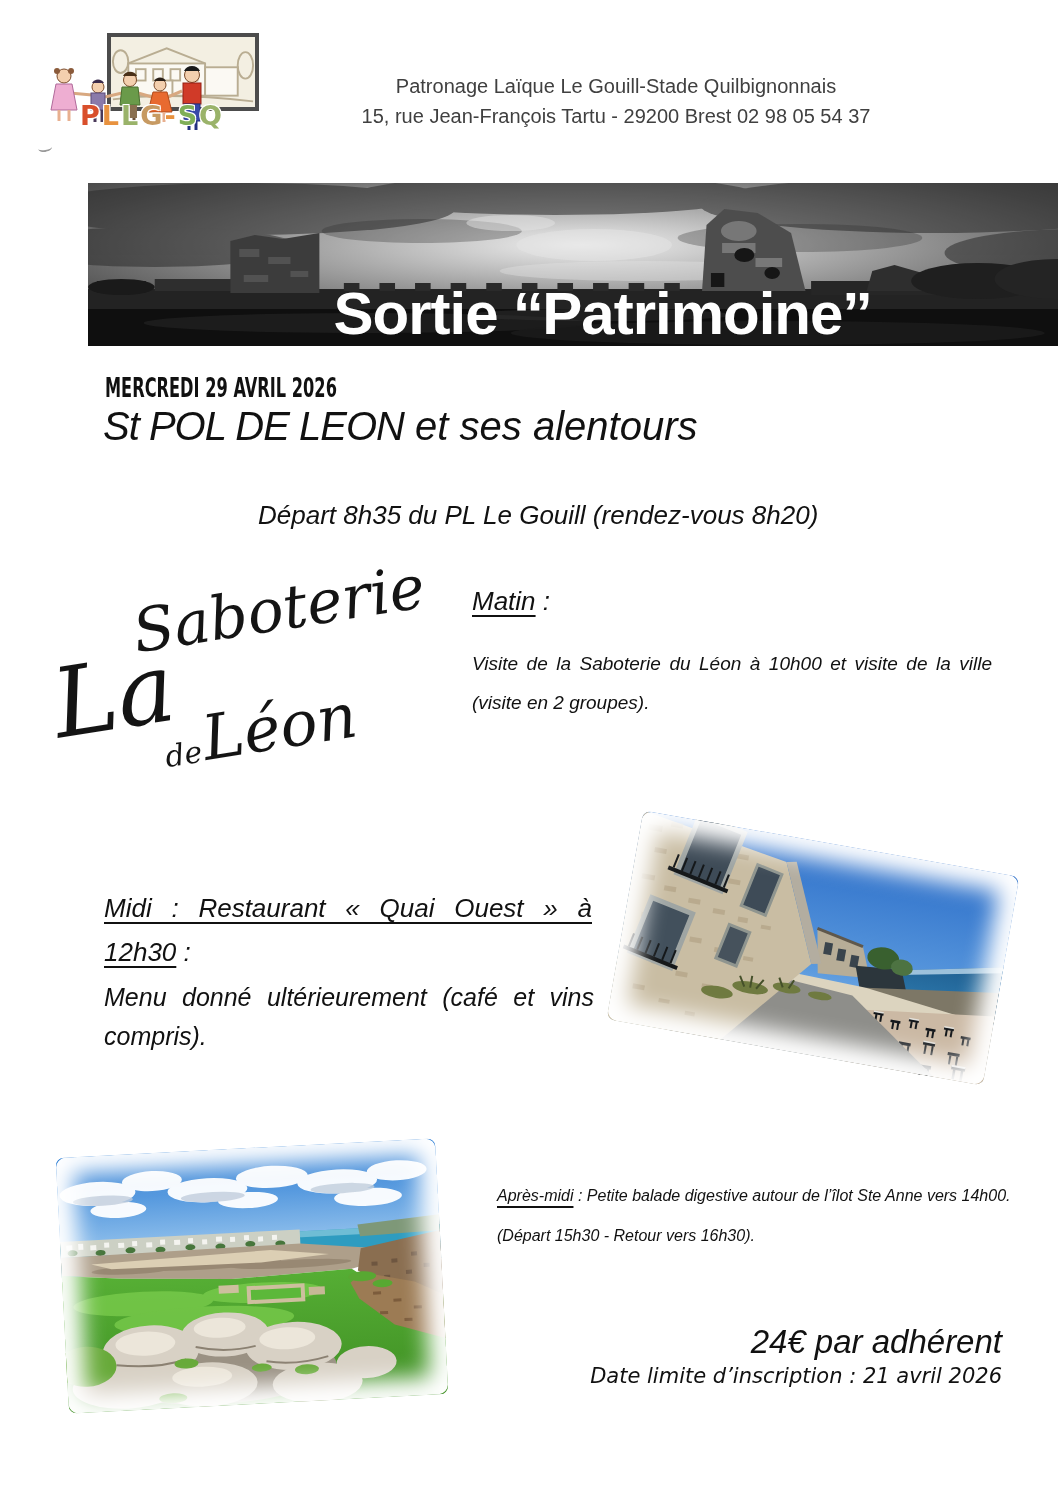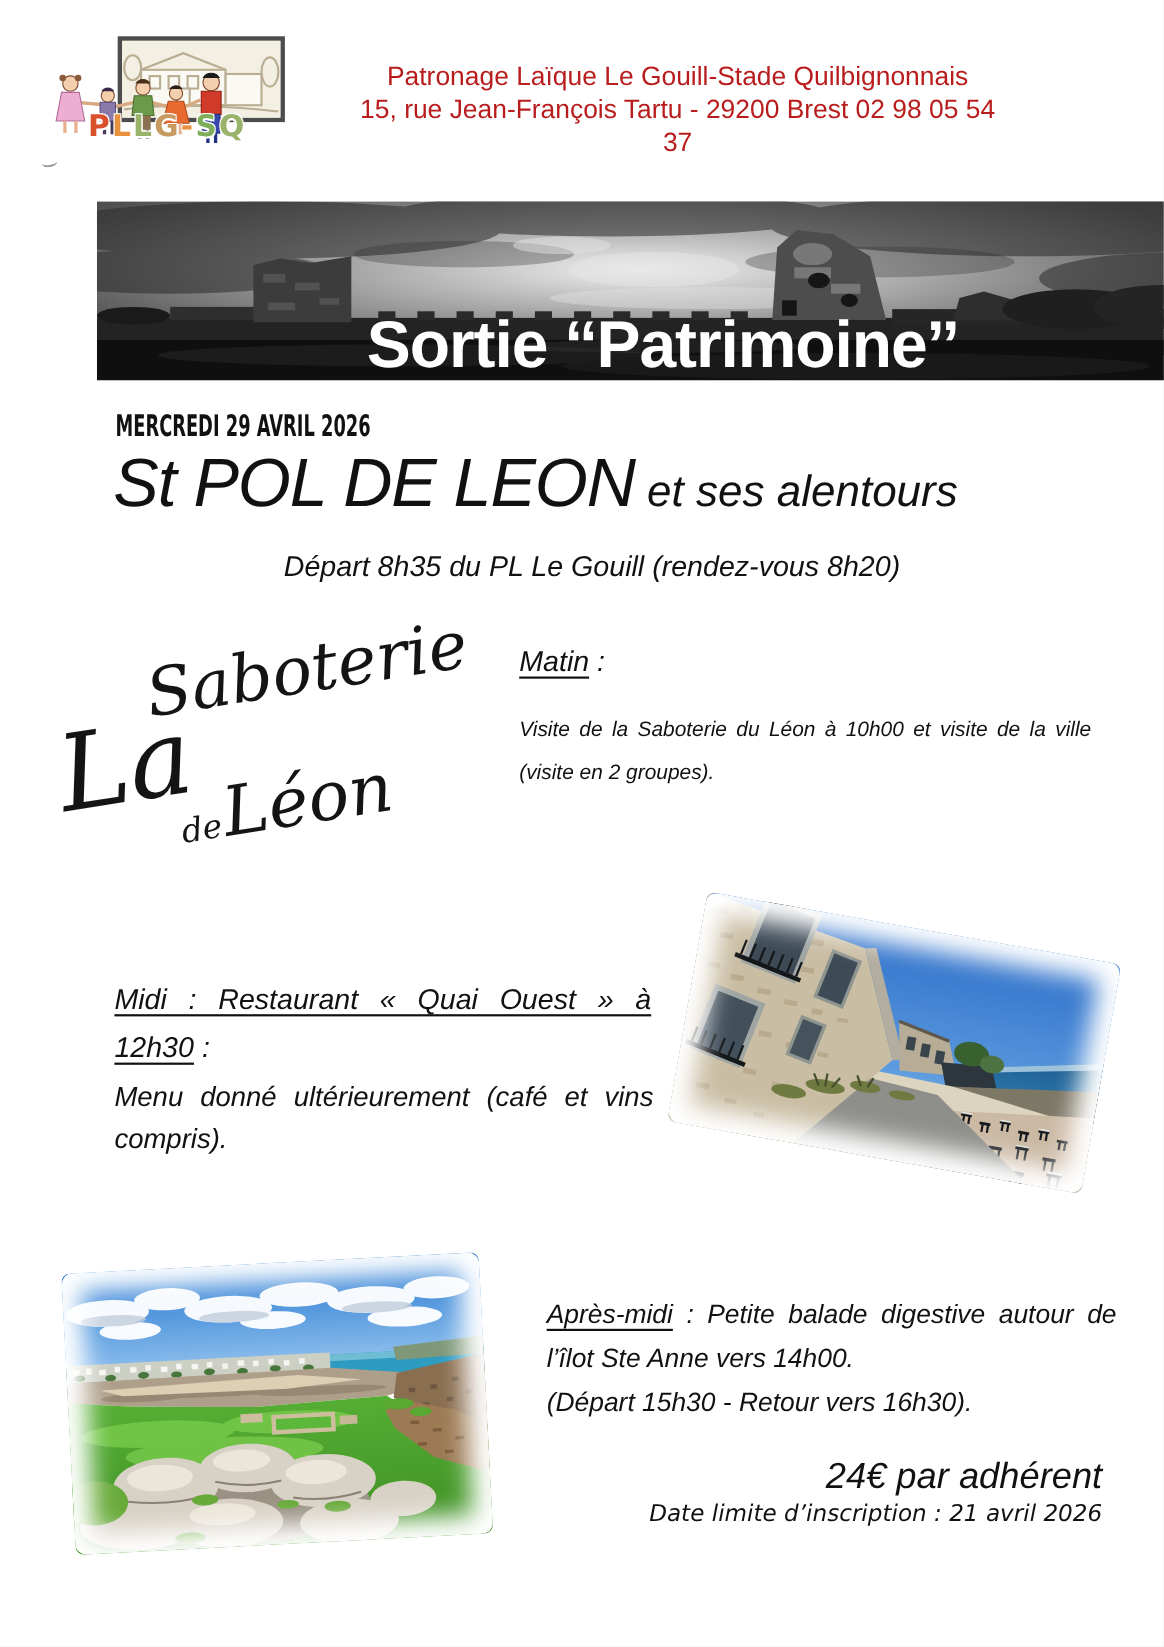--- a/index.html
+++ b/index.html
@@ -14,35 +14,35 @@
   .kids{position:absolute;left:0;top:30px;width:175px;height:80px;}
   .acronym{position:absolute;left:30px;top:70px;font-size:27px;font-weight:bold;
            letter-spacing:2px;font-family:"DejaVu Sans",sans-serif;
            text-shadow:-1px -1px 0 #fff,1px -1px 0 #fff,-1px 1px 0 #fff,1px 1px 0 #fff;}
   .acronym .c0{color:#d94f2b}.acronym .c1{color:#e8923f}.acronym .c2{color:#9ab36a}
   .acronym .c3{color:#c79a62}.acronym .c4{color:#e8923f}.acronym .c5{color:#7fae58}
   .acronym .c6{color:#9ab36a}
   .stray-mark{position:absolute;left:38px;top:144px;width:14px;height:6px;
               border-bottom:2px solid #9a9a9a;border-radius:50%;transform:rotate(-8deg);}
 
-  .org-block{position:absolute;left:320px;top:55px;width:592px;text-align:center;
-             font-size:24px;line-height:30px;color:#b91c1c;}
+  .org-block{position:absolute;left:320px;top:71px;width:592px;text-align:center;
+             font-size:20px;line-height:30px;color:#404040;}
 
   
   .banner{position:absolute;left:88px;top:183px;width:1029px;height:163px;overflow:hidden;}
   .banner svg{position:absolute;inset:0;width:100%;height:100%;}
   .banner-title{position:absolute;bottom:2px;left:0;width:100%;text-align:center;
                 color:#fff;font-weight:bold;font-size:60px;letter-spacing:-1px;line-height:1;}
 
   
   .date-line{position:absolute;left:105px;top:372px;font-size:27px;font-weight:bold;
              transform:scaleX(0.6);transform-origin:left center;white-space:nowrap;
              font-family:"DejaVu Sans",sans-serif;}
   .title-line{position:absolute;left:103px;top:404px;white-space:nowrap;font-style:italic;}
-  .title-main{font-size:62px;letter-spacing:-1px;}
+  .title-main{font-size:40px;letter-spacing:-1px;}
   .title-rest{font-size:40px;}
   .departure{position:absolute;left:258px;top:500px;font-size:26px;font-style:italic;white-space:nowrap;}
 
   
   .sabo{position:absolute;left:52px;top:588px;width:400px;height:205px;
         transform:rotate(-9deg);font-family:"DejaVu Serif",serif;font-style:italic;color:#141414;}
   .sabo span{position:absolute;line-height:1;}
   .sabo-la{left:2px;top:38px;font-size:96px;}
   .sabo-saboterie{left:92px;top:-4px;font-size:60px;}
   .sabo-de{left:104px;top:140px;font-size:30px;}
@@ -51,21 +51,21 @@
   
   .it{font-style:italic;}
   u{text-decoration:underline;text-decoration-thickness:2px;text-underline-offset:5px;}
   .matin-h{position:absolute;left:472px;top:586px;font-size:26px;}
   .matin-p{position:absolute;left:472px;top:644px;width:520px;font-size:19px;
            line-height:39px;text-align:justify;}
   .midi-h{position:absolute;left:104px;top:886px;width:488px;font-size:26px;
           line-height:44px;text-align:justify;}
   .midi-p{position:absolute;left:104px;top:978px;width:490px;font-size:25px;
           line-height:39px;text-align:justify;}
-  .apres{position:absolute;left:497px;top:1176px;width:518px;font-size:24px;line-height:40px;}
+  .apres{position:absolute;left:497px;top:1176px;width:518px;font-size:16px;line-height:40px;}
   .apres p{margin:0;}
   .apres .j{text-align:justify;}
   .pricing{position:absolute;left:520px;top:1322px;width:482px;text-align:right;font-style:italic;}
   .price{font-size:33px;line-height:40px;}
   .deadline{font-size:21px;line-height:28px;font-family:"DejaVu Sans",sans-serif;}
 
   
   .photo{position:absolute;overflow:hidden;border-radius:8px;}
   .photo svg{position:absolute;inset:0;width:100%;height:100%;}
   .vig{position:absolute;inset:0;box-shadow:inset 0 0 22px 18px #ffffff;

